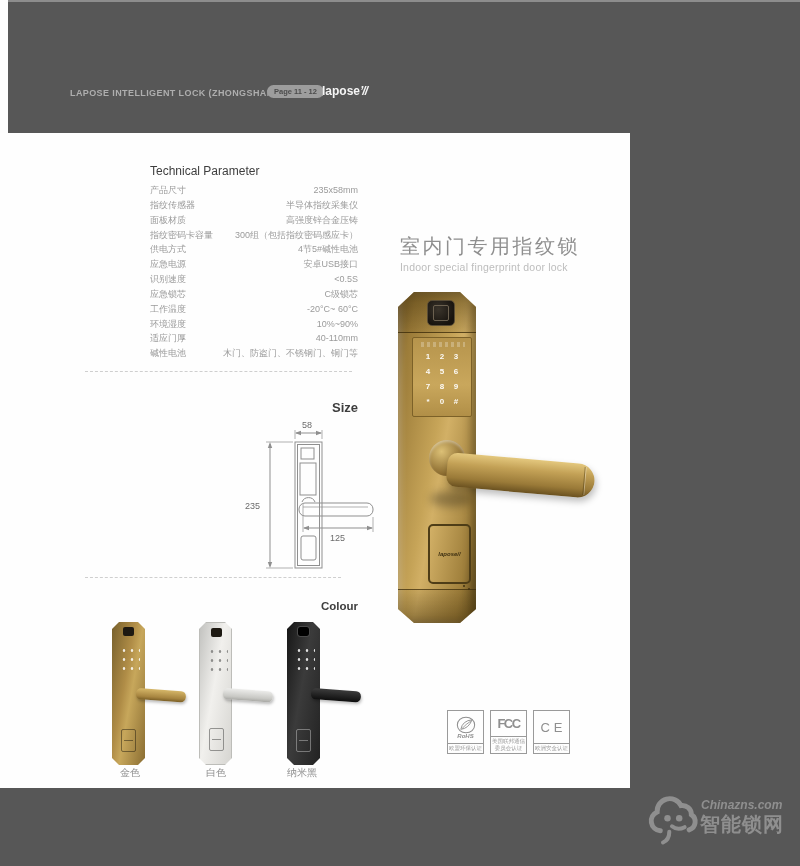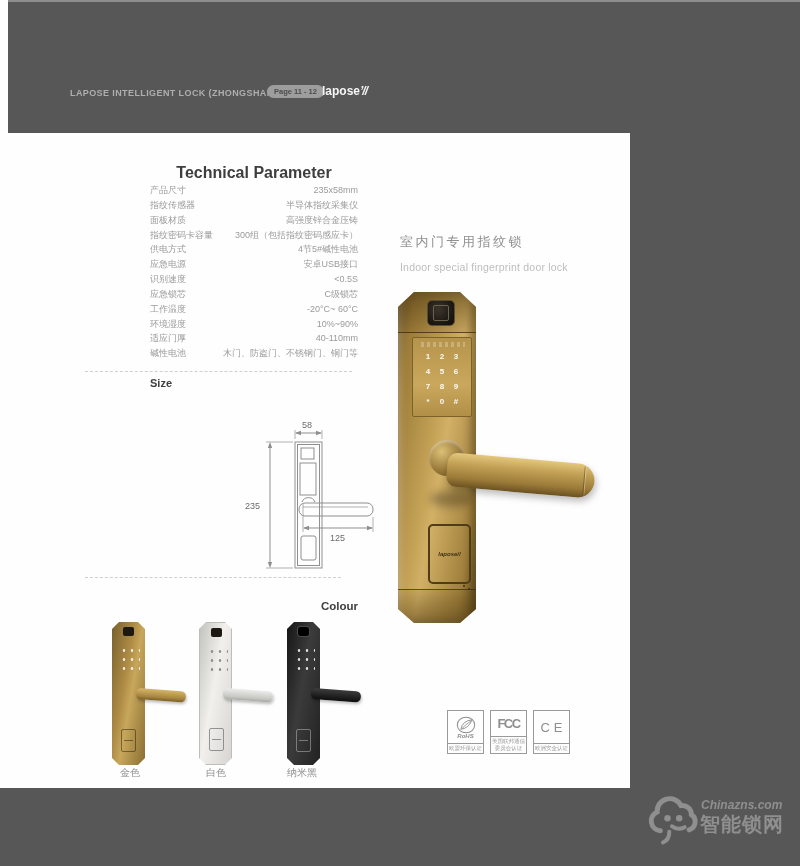--- a/index.html
+++ b/index.html
@@ -10,28 +10,28 @@
 
   
   .hdr-company { position:absolute; left:70px; top:88px; font-size:9px; font-weight:bold; letter-spacing:.4px; color:#aeaeae; }
   .hdr-pill { position:absolute; left:267px; top:85px; height:13px; line-height:13px; padding:0 7px; border-radius:7px; background:#9d9d9d; color:#4c4c4c; font-size:7.5px; font-weight:bold; }
   .hdr-logo { position:absolute; left:322px; top:84px; color:#f5f5f5; font-size:12px; font-weight:bold; }
   .hdr-logo .sl { font-style:italic; font-weight:bold; letter-spacing:-1px; }
 
   
   .content { position:absolute; left:0; top:133px; width:630px; height:655px; background:#fefefe; }
 
-  .tech-heading { position:absolute; left:150px; top:31px; width:208px; text-align:center; font-size:16px; font-weight:bold; color:#3e3e3e; }
+  .tech-heading { position:absolute; left:150px; top:31px; width:208px; text-align:left; font-size:12px; font-weight:normal; color:#3e3e3e; }
   .param-table { position:absolute; left:150px; top:50px; width:208px; }
   .prow { display:flex; justify-content:space-between; height:14.85px; line-height:14.85px; font-size:9px; color:#9b9b9b; white-space:nowrap; }
   .dash { position:absolute; border-top:1px dashed #cfcfcf; }
   .dash1 { left:85px; top:238px; width:267px; }
   .dash2 { left:85px; top:444px; width:256px; }
 
-  .cn-title { position:absolute; left:400px; top:100px; font-size:13px; color:#8f8f8f; letter-spacing:2.5px; }
+  .cn-title { position:absolute; left:400px; top:100px; font-size:20px; color:#8f8f8f; letter-spacing:2.5px; }
   .en-title { position:absolute; left:400px; top:128px; font-size:10.5px; color:#bdbdbd; letter-spacing:.2px; }
 
   
   .lock-plate { position:absolute; left:398px; top:159px; width:78px; height:331px;
     background:linear-gradient(100deg,#6e5627 0%,#9c7c39 14%,#c6a458 46%,#d2b066 54%,#a0803c 84%,#66501f 100%);
     clip-path:polygon(16px 0,62px 0,78px 15px,78px 317px,62px 331px,16px 331px,0 317px,0 15px);
     box-shadow:12px 8px 18px rgba(0,0,0,.15); }
   .lock-plate .cap-top { position:absolute; left:0; top:0; width:100%; height:41px;
     background:linear-gradient(180deg,rgba(74,54,14,.55),rgba(74,54,14,.10)); border-bottom:1px solid rgba(52,38,8,.55); }
   .lock-plate .cap-bot { position:absolute; left:0; bottom:0; width:100%; height:34px;
@@ -57,21 +57,21 @@
     box-shadow:2px 4px 7px rgba(0,0,0,.25); }
   .handle-grip::after { content:""; position:absolute; right:9px; top:3px; bottom:3px; border-left:1px solid rgba(60,45,10,.4); border-right:1px solid rgba(255,255,255,.35); }
   .card-zone { position:absolute; left:428px; top:391px; width:43px; height:60px; border:2px solid #4e3d17; border-radius:5px;
     display:flex; align-items:center; justify-content:center; }
   .card-zone span { font-size:6px; font-weight:bold; color:#3f3112; font-style:italic; }
   .lock-dots { position:absolute; left:463px; top:452px; width:8px; height:6px; }
   .lock-dots i { position:absolute; width:2px; height:2px; border-radius:50%; background:#3f3112; }
   .lock-dots i:nth-child(2){ left:5px; top:3px; }
 
   
-  .size-heading { position:absolute; left:150px; top:244px; width:208px; font-size:11px; font-weight:bold; color:#3e3e3e; }
+  .size-heading { position:absolute; left:150px; top:267px; width:208px; text-align:right; font-size:13px; font-weight:bold; color:#3e3e3e; }
   .size-svg { position:absolute; left:240px; top:285px; }
 
   
   .colour-heading { position:absolute; left:150px; top:467px; width:208px; text-align:right; font-size:11.5px; font-weight:bold; color:#3e3e3e; }
   .mini { position:absolute; top:489px; width:90px; height:145px; }
   .m1{left:112px}.m2{left:199px}.m3{left:287px}
   .mini .plate { position:absolute; left:0; top:0; width:33px; height:143px; clip-path:polygon(7px 0,26px 0,33px 7px,33px 136px,26px 143px,7px 143px,0 136px,0 7px); }
   .mini .fp { position:absolute; left:11px; top:5px; width:11px; height:9px; border-radius:2px; background:#1d1912; }
   .mini .pad { position:absolute; left:6px; top:22px; width:22px; height:32px;
     background-image:radial-gradient(circle,rgba(255,255,255,.85) 1px,transparent 1.6px); background-size:8px 9px; background-position:2px 2px; }

